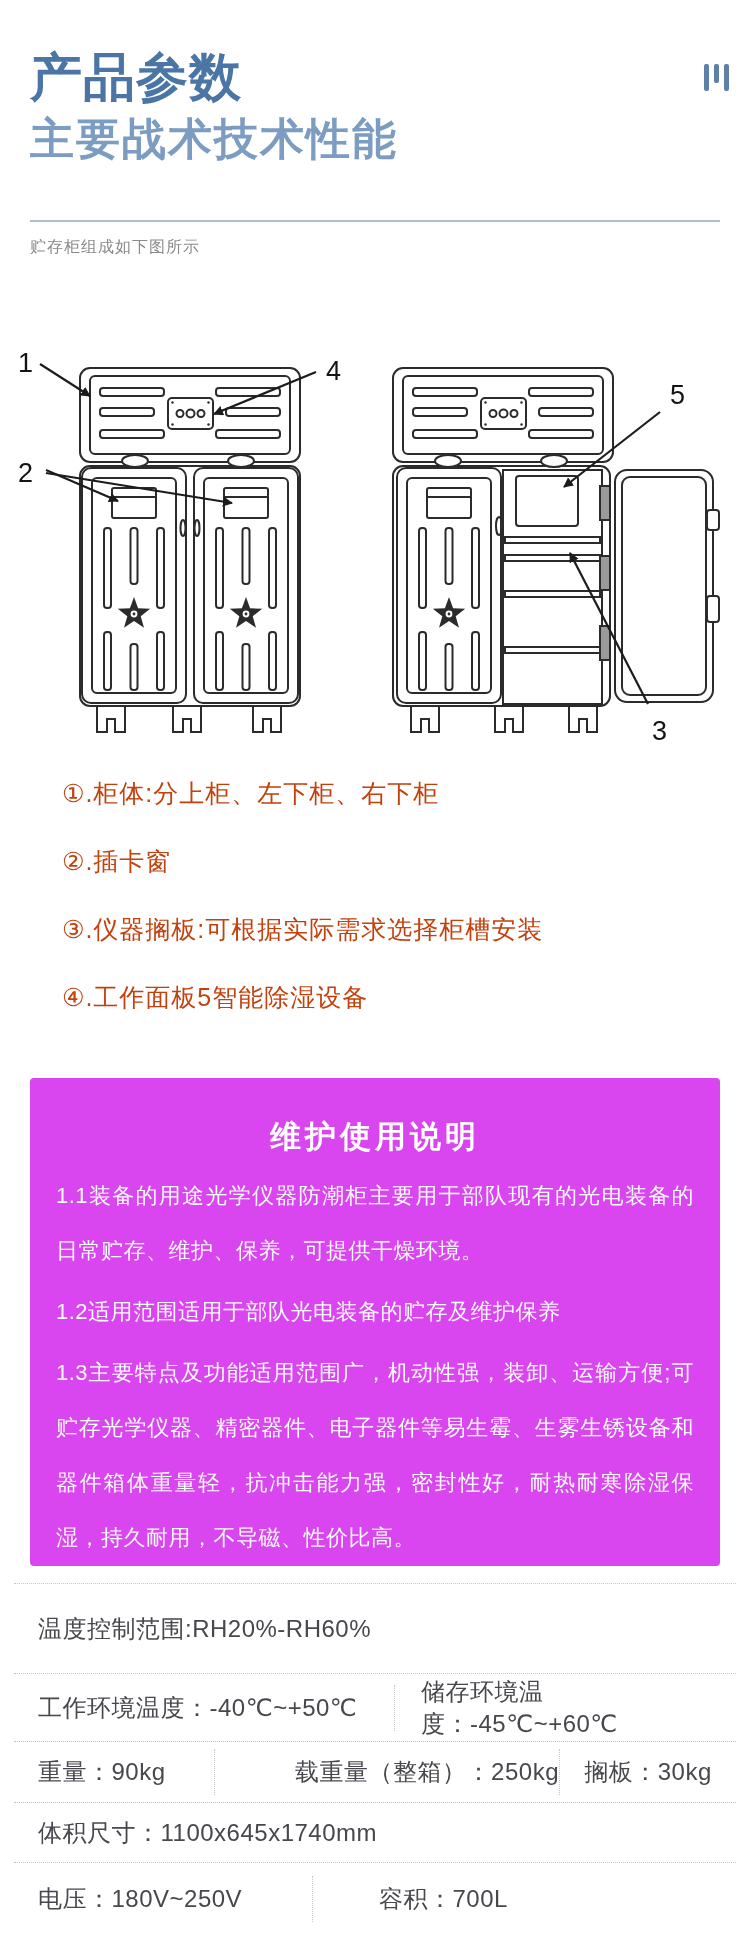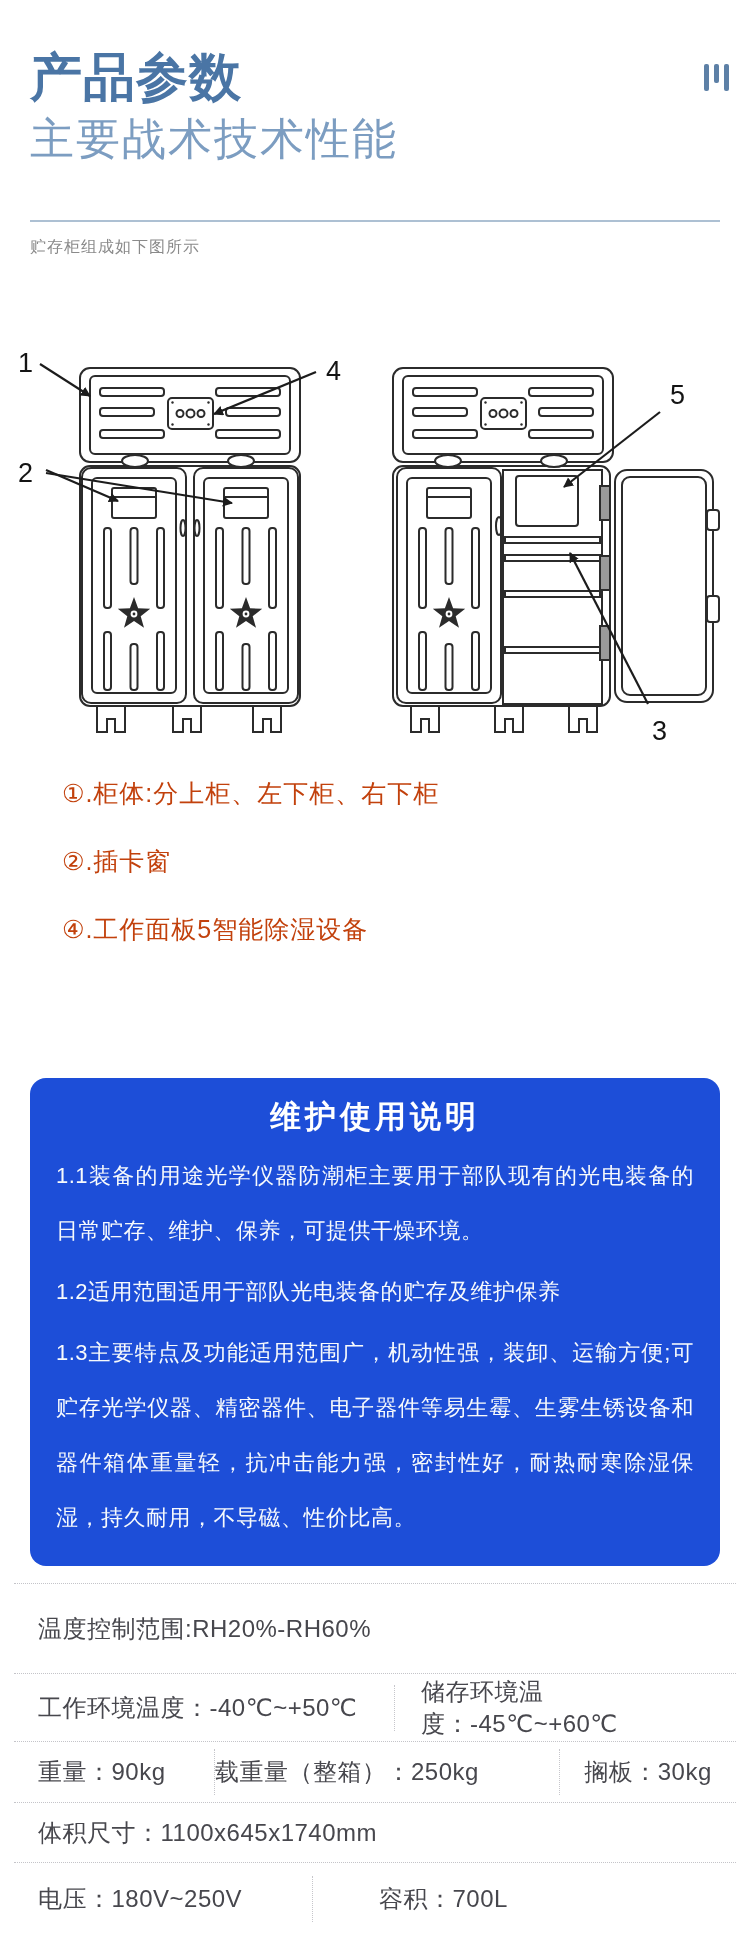--- a/index.html
+++ b/index.html
@@ -3,39 +3,39 @@
 <meta charset="utf-8">
 <style>
   html,body{margin:0;padding:0;background:#fff;}
   .page{position:relative;width:750px;height:1947px;background:#ffffff;overflow:hidden;
         font-family:"Liberation Sans","DejaVu Sans",sans-serif;}
   .title{position:absolute;left:30px;top:50px;font-size:52px;font-weight:800;
          color:#4a75a5;letter-spacing:1px;line-height:1.05;}
   .menu-icon{position:absolute;left:704px;top:64px;display:flex;gap:5px;align-items:flex-start;cursor:pointer;}
   .menu-icon i{display:block;width:5px;background:#5d80a6;border-radius:2px;}
   .menu-icon i.b1{height:27px}.menu-icon i.b2{height:19px}.menu-icon i.b3{height:27px}
-  .subtitle{position:absolute;left:30px;top:114px;font-size:44px;font-weight:400;
+  .subtitle{position:absolute;left:30px;top:114px;font-size:44px;font-weight:700;
             color:#7c9dc1;letter-spacing:2px;line-height:1.15;}
   .divider{position:absolute;left:30px;top:220px;width:690px;height:0;border-top:2px solid #adc0d3;}
   .caption{position:absolute;left:30px;top:237px;font-size:16px;color:#8a8a8a;letter-spacing:1px;}
   .diagram{position:absolute;left:0;top:340px;width:750px;height:410px;}
   .diagram text{font-family:"Liberation Sans","DejaVu Sans",sans-serif;font-size:27px;fill:#141414;}
   .features{position:absolute;left:62px;top:780px;margin:0;padding:0;list-style:none;}
   .features li{font-size:25px;color:#c2410c;height:26px;line-height:26px;margin-bottom:42px;letter-spacing:1px;}
-  .panel{position:absolute;left:30px;top:1078px;width:690px;height:488px;background:#1d4ed8;
-         border-radius:16px;box-sizing:border-box;padding:12px 26px;}
+  .panel{position:absolute;left:30px;top:1078px;width:690px;height:488px;background:#d946ef;
+         border-radius:4px;box-sizing:border-box;padding:32px 26px;}
   .panel h2{margin:6px 0 10px;text-align:center;font-size:31px;font-weight:800;color:#ffffff;letter-spacing:4px;}
   .panel p{margin:0 0 6px;font-size:22px;line-height:55px;color:#f7fafc;text-align:justify;letter-spacing:0.5px;}
   .specs{position:absolute;left:14px;top:1583px;width:722px;}
   .srow{display:flex;align-items:center;border-top:1px dotted #c4c4c9;box-sizing:border-box;}
   .srow.r1{height:90px}.srow.r2{height:68px}.srow.r3{height:61px}.srow.r4{height:60px}.srow.r5{height:72px}
   .cell{font-size:24px;color:#47474d;box-sizing:border-box;letter-spacing:0.5px;}
   .vd{width:0;border-left:1px dotted #c6c6cb;height:46px;}
   .r2 .c1{width:380px;padding-left:24px}.r2 .c2{flex:1;padding-left:26px}
-  .r3 .c1{width:200px;padding-left:24px}.r3 .c2{width:344px;text-align:left}.r3 .c3{flex:1;text-align:center}
+  .r3 .c1{width:200px;padding-left:24px}.r3 .c2{width:344px;text-align:right}.r3 .c3{flex:1;text-align:center}
   .r5 .c1{width:298px;padding-left:24px}.r5 .c2{flex:1;padding-left:66px}
   .r1 .c1,.r4 .c1{padding-left:24px}
 </style>
 </head>
 <body>
 
 <div class="page">
 
   <div class="title">产品参数</div>
 
@@ -150,20 +150,21 @@
     <text x="18" y="372">1</text>
     <text x="18" y="482">2</text>
     <text x="326" y="380">4</text>
     <text x="670" y="404">5</text>
     <text x="652" y="740">3</text>
   </svg>
 
   <ul class="features">
     <li>①.柜体:分上柜、左下柜、右下柜</li>
     <li>②.插卡窗</li>
+    <li>③.仪器搁板:可根据实际需求选择柜槽安装</li>
     <li>④.工作面板5智能除湿设备</li>
   </ul>
 
   <div class="panel">
     <h2>维护使用说明</h2>
     <p>1.1装备的用途光学仪器防潮柜主要用于部队现有的光电装备的日常贮存、维护、保养，可提供干燥环境。</p>
     <p>1.2适用范围适用于部队光电装备的贮存及维护保养</p>
     <p>1.3主要特点及功能适用范围广，机动性强，装卸、运输方便;可贮存光学仪器、精密器件、电子器件等易生霉、生雾生锈设备和器件箱体重量轻，抗冲击能力强，密封性好，耐热耐寒除湿保湿，持久耐用，不导磁、性价比高。</p>
   </div>
 

